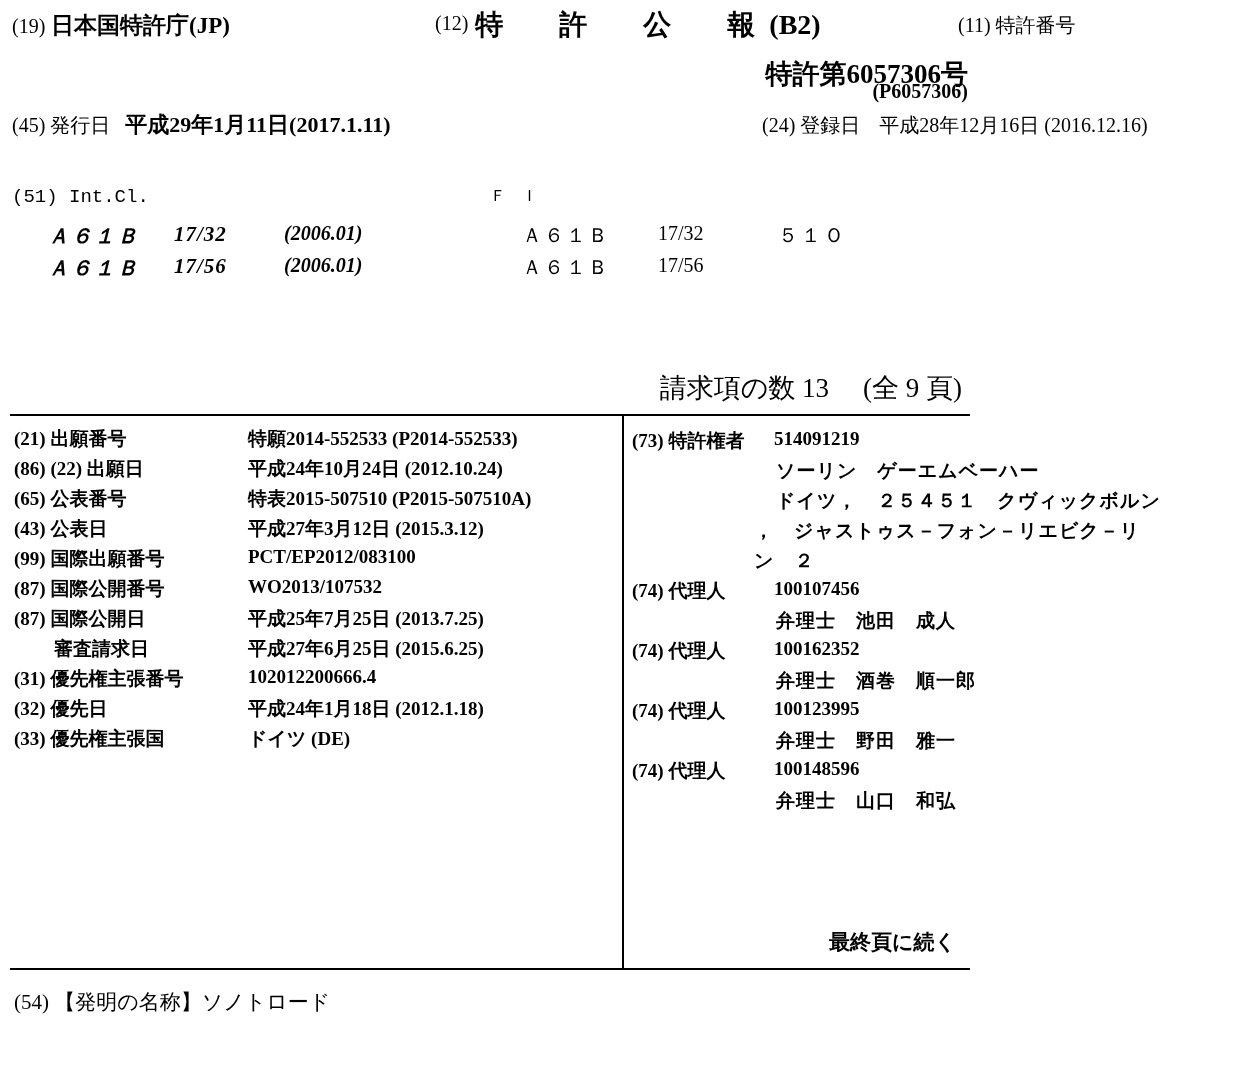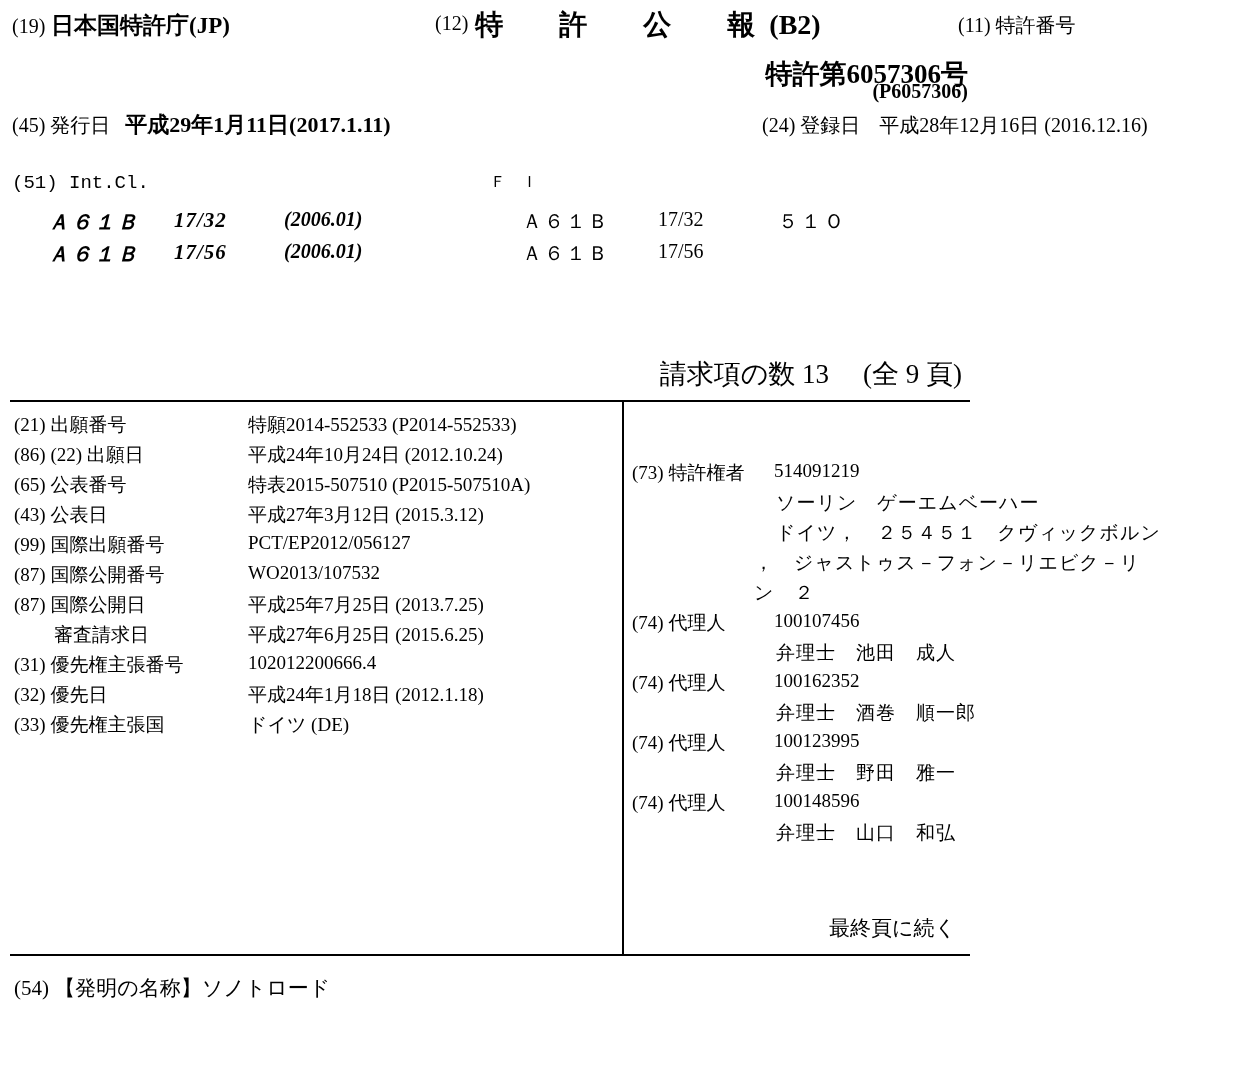--- a/index.html
+++ b/index.html
@@ -109,21 +109,21 @@
     font-size: 20px;
     white-space: nowrap;
   }
   .reg-date .val {
     margin-left: 14px;
   }
 
   
   .ipc-block {
     position: relative;
-    margin-top: 22px;
+    margin-top: 36px;
     height: 100px;
     font-size: 20px;
   }
   .ipc-label {
     position: absolute;
     left: 2px;
     top: 0;
     font-family: "Liberation Mono", "DejaVu Sans Mono", monospace;
     font-size: 19px;
   }
@@ -206,20 +206,21 @@
   .claims-count .gap { display: inline-block; width: 34px; }
 
   
   .bib-table {
     position: relative;
     margin-top: 14px;
     border-top: 2px solid #000;
     border-bottom: 2px solid #000;
     height: 556px;
     box-sizing: border-box;
+    font-weight: bold;
   }
   .bib-divider {
     position: absolute;
     left: 612px;
     top: 0;
     bottom: 0;
     width: 0;
     border-left: 2px solid #000;
   }
   .bib-left {
@@ -228,23 +229,22 @@
     top: 0;
     width: 610px;
     padding-top: 10px;
     box-sizing: border-box;
   }
   .bib-right {
     position: absolute;
     left: 618px;
     top: 0;
     right: 0;
-    padding-top: 18px;
+    padding-top: 12px;
     box-sizing: border-box;
-    margin-top: 40px;
   }
   .bib-line {
     position: relative;
     height: 30px;
     font-size: 19px;
     white-space: nowrap;
   }
   .bib-key {
     position: absolute;
     left: 4px;
@@ -385,21 +385,21 @@
       <div class="bib-line">
         <span class="bib-key">(65) 公表番号</span>
         <span class="bib-val">特表2015-507510 (P2015-507510A)</span>
       </div>
       <div class="bib-line">
         <span class="bib-key">(43) 公表日</span>
         <span class="bib-val">平成27年3月12日 (2015.3.12)</span>
       </div>
       <div class="bib-line">
         <span class="bib-key">(99) 国際出願番号</span>
-        <span class="bib-val">PCT/EP2012/056127</span>
+        <span class="bib-val">PCT/EP2012/083100</span>
       </div>
       <div class="bib-line">
         <span class="bib-key">(87) 国際公開番号</span>
         <span class="bib-val">WO2013/107532</span>
       </div>
       <div class="bib-line">
         <span class="bib-key">(87) 国際公開日</span>
         <span class="bib-val">平成25年7月25日 (2013.7.25)</span>
       </div>
       <div class="bib-line">

